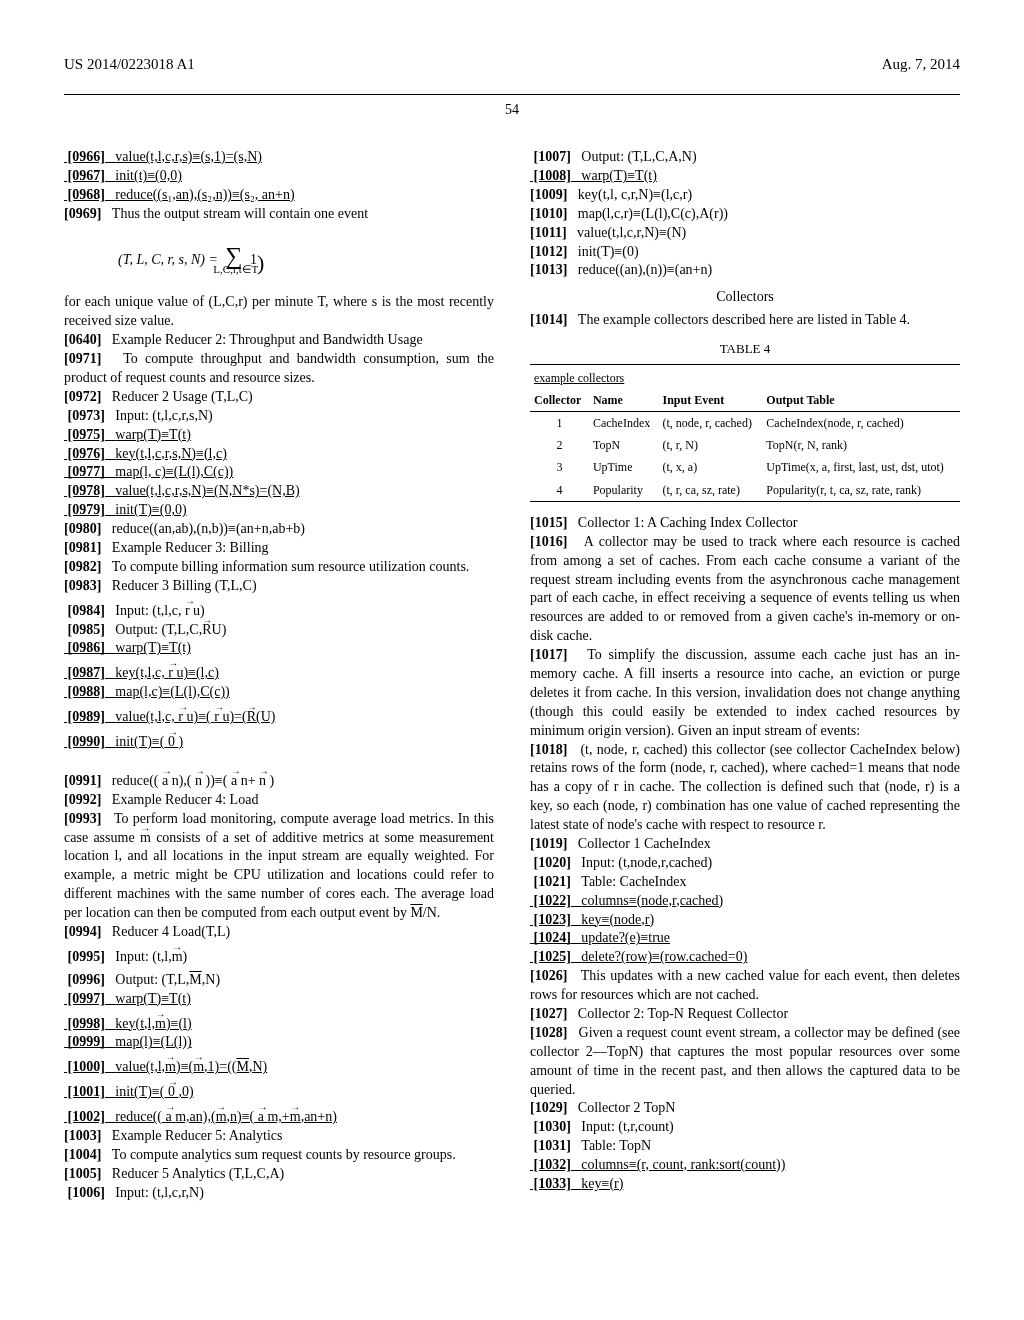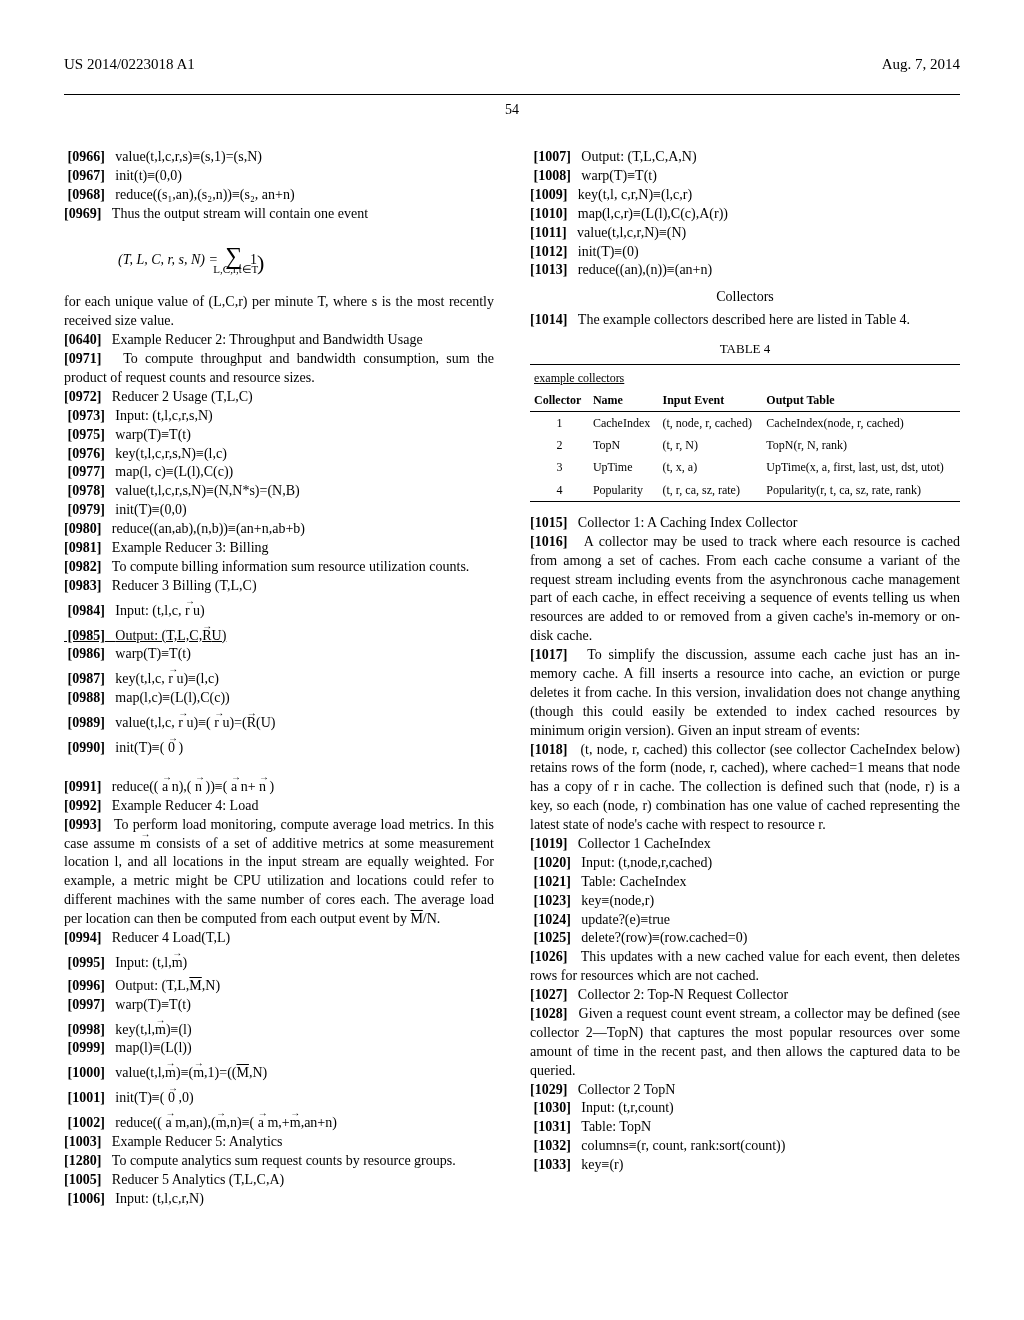--- a/index.html
+++ b/index.html
@@ -30,21 +30,21 @@
   .pgnum { text-align: center; font-size: 14px; margin-bottom: 28px; }
   .cols {
     display: flex;
     gap: 36px;
   }
   .col {
     width: 50%;
   }
   .para-num { font-weight: bold; }
   .indent-1 { padding-left: 16px; }
-  .indent-2 { padding-left: 40px; }
+  .indent-2 { padding-left: 40px; text-decoration: underline; }
   .indent-blk { padding-left: 34px; }
   .line { margin: 0; padding: 0; }
   .eq { margin: 16px 0 16px 54px; font-size: 14px; }
   .big { font-size: 22px; vertical-align: -6px; }
   .vec { position: relative; }
   .vec::after {
     content: "→";
     position: absolute;
     top: -9px;
     left: 0;
@@ -107,41 +107,41 @@
       <p class="line indent-2"><span class="para-num">&nbsp;[0976]</span>&nbsp;&nbsp;&nbsp;<span>key(t,l,c,r,s,N)≡(l,c)</span></p>
       <p class="line indent-2"><span class="para-num">&nbsp;[0977]</span>&nbsp;&nbsp;&nbsp;<span>map(l, c)≡(L(l),C(c))</span></p>
       <p class="line indent-2"><span class="para-num">&nbsp;[0978]</span>&nbsp;&nbsp;&nbsp;<span>value(t,l,c,r,s,N)≡(N,N*s)=(N,B)</span></p>
       <p class="line indent-2"><span class="para-num">&nbsp;[0979]</span>&nbsp;&nbsp;&nbsp;<span>init(T)≡(0,0)</span></p>
       <p class="line"><span class="para-num">[0980]</span>&nbsp;&nbsp;&nbsp;<span>reduce((an,ab),(n,b))≡(an+n,ab+b)</span></p>
       <p class="line"><span class="para-num">[0981]</span>&nbsp;&nbsp;&nbsp;<span>Example Reducer 3: Billing</span></p>
       <p class="line" style="text-align:justify;"><span class="para-num">[0982]</span>&nbsp;&nbsp;&nbsp;<span>To compute billing information sum resource utilization counts.</span></p>
       <p class="line"><span class="para-num">[0983]</span>&nbsp;&nbsp;&nbsp;<span>Reducer 3 Billing (T,L,C)</span></p>
 
       <p class="line indent-1" style="margin-top:6px;"><span class="para-num">&nbsp;[0984]</span>&nbsp;&nbsp;&nbsp;<span>Input: (t,l,c,</span> <span class="vec">r</span> <span>u)</span></p>
-      <p class="line indent-1" style="margin-top:6px;text-decoration:underline;"><span class="para-num">&nbsp;[0985]</span>&nbsp;&nbsp;&nbsp;<span>Output: (T,L,C,</span><span class="vec">R</span><span>U)</span></p>
+      <p class="line indent-1" style=""><span class="para-num">&nbsp;[0985]</span>&nbsp;&nbsp;&nbsp;<span>Output: (T,L,C,</span><span class="vec">R</span><span>U)</span></p>
       <p class="line indent-2"><span class="para-num">&nbsp;[0986]</span>&nbsp;&nbsp;&nbsp;<span>warp(T)≡T(t)</span></p>
       <p class="line indent-2" style="margin-top:6px;"><span class="para-num">&nbsp;[0987]</span>&nbsp;&nbsp;&nbsp;<span>key(t,l,c,</span> <span class="vec">r</span> <span>u)≡(l,c)</span></p>
       <p class="line indent-2"><span class="para-num">&nbsp;[0988]</span>&nbsp;&nbsp;&nbsp;<span>map(l,c)≡(L(l),C(c))</span></p>
       <p class="line indent-2" style="margin-top:6px;"><span class="para-num">&nbsp;[0989]</span>&nbsp;&nbsp;&nbsp;<span>value(t,l,c,</span> <span class="vec">r</span> <span>u)≡(</span> <span class="vec">r</span> <span>u)=(</span><span class="vec">R</span><span>(U)</span></p>
       <p class="line indent-2" style="margin-top:6px;"><span class="para-num">&nbsp;[0990]</span>&nbsp;&nbsp;&nbsp;<span>init(T)≡(</span> <span class="vec">0</span> <span>)</span></p>
       <p class="line" style="margin-top:20px;"><span class="para-num">[0991]</span>&nbsp;&nbsp;&nbsp;<span>reduce((</span> <span class="vec">a</span> <span>n),(</span> <span class="vec">n</span> <span>))≡(</span> <span class="vec">a</span> <span>n+</span> <span class="vec">n</span> <span>)</span></p>
       <p class="line"><span class="para-num">[0992]</span>&nbsp;&nbsp;&nbsp;<span>Example Reducer 4: Load</span></p>
       <p class="line" style="text-align:justify;"><span class="para-num">[0993]</span>&nbsp;&nbsp;&nbsp;<span>To perform load monitoring, compute average load metrics. In this case assume </span> <span class="vec">m</span> <span> consists of a set of additive metrics at some measurement location l, and all locations in the input stream are equally weighted. For example, a metric might be CPU utilization and locations could refer to different machines with the same number of cores each. The average load per location can then be computed from each output event by </span><span class="bar">M</span><span>/N.</span></p>
       <p class="line"><span class="para-num">[0994]</span>&nbsp;&nbsp;&nbsp;<span>Reducer 4 Load(T,L)</span></p>
 
       <p class="line indent-1" style="margin-top:6px;"><span class="para-num">&nbsp;[0995]</span>&nbsp;&nbsp;&nbsp;<span>Input: (t,l,</span><span class="vec">m</span><span>)</span></p>
       <p class="line indent-1" style="margin-top:4px;"><span class="para-num">&nbsp;[0996]</span>&nbsp;&nbsp;&nbsp;<span>Output: (T,L,</span><span class="bar">M</span><span>,N)</span></p>
       <p class="line indent-2"><span class="para-num">&nbsp;[0997]</span>&nbsp;&nbsp;&nbsp;<span>warp(T)≡T(t)</span></p>
       <p class="line indent-2" style="margin-top:6px;"><span class="para-num">&nbsp;[0998]</span>&nbsp;&nbsp;&nbsp;<span>key(t,l,</span><span class="vec">m</span><span>)≡(l)</span></p>
       <p class="line indent-2"><span class="para-num">&nbsp;[0999]</span>&nbsp;&nbsp;&nbsp;<span>map(l)≡(L(l))</span></p>
       <p class="line indent-2" style="margin-top:6px;"><span class="para-num">&nbsp;[1000]</span>&nbsp;&nbsp;&nbsp;<span>value(t,l,</span><span class="vec">m</span><span>)≡(</span><span class="vec">m</span><span>,1)=((</span><span class="bar">M</span><span>,N)</span></p>
       <p class="line indent-2" style="margin-top:6px;"><span class="para-num">&nbsp;[1001]</span>&nbsp;&nbsp;&nbsp;<span>init(T)≡(</span> <span class="vec">0</span> <span>,0)</span></p>
       <p class="line indent-2" style="margin-top:6px;"><span class="para-num">&nbsp;[1002]</span>&nbsp;&nbsp;&nbsp;<span>reduce((</span> <span class="vec">a</span> <span>m,an),(</span><span class="vec">m</span><span>,n)≡(</span> <span class="vec">a</span> <span>m,+</span><span class="vec">m</span><span>,an+n)</span></p>
       <p class="line"><span class="para-num">[1003]</span>&nbsp;&nbsp;&nbsp;<span>Example Reducer 5: Analytics</span></p>
-      <p class="line" style="text-align:justify;"><span class="para-num">[1280]</span>&nbsp;&nbsp;&nbsp;<span>To compute analytics sum request counts by resource groups.</span></p>
+      <p class="line" style="text-align:justify;"><span class="para-num">[1004]</span>&nbsp;&nbsp;&nbsp;<span>To compute analytics sum request counts by resource groups.</span></p>
       <p class="line"><span class="para-num">[1005]</span>&nbsp;&nbsp;&nbsp;<span>Reducer 5 Analytics (T,L,C,A)</span></p>
       <p class="line indent-1"><span class="para-num">&nbsp;[1006]</span>&nbsp;&nbsp;&nbsp;<span>Input: (t,l,c,r,N)</span></p>
     </div>
 
     <div class="col">
       <p class="line indent-1"><span class="para-num">&nbsp;[1007]</span>&nbsp;&nbsp;&nbsp;<span>Output: (T,L,C,A,N)</span></p>
       <p class="line indent-2"><span class="para-num">&nbsp;[1008]</span>&nbsp;&nbsp;&nbsp;<span>warp(T)≡T(t)</span></p>
       <p class="line"><span class="para-num">[1009]</span>&nbsp;&nbsp;&nbsp;<span>key(t,l, c,r,N)≡(l,c,r)</span></p>
       <p class="line"><span class="para-num">[1010]</span>&nbsp;&nbsp;&nbsp;<span>map(l,c,r)≡(L(l),C(c),A(r))</span></p>
       <p class="line"><span class="para-num">[1011]</span>&nbsp;&nbsp;&nbsp;<span>value(t,l,c,r,N)≡(N)</span></p>
@@ -196,20 +196,21 @@
       </tbody>
         </table>
 
       <p class="line"><span class="para-num">[1015]</span>&nbsp;&nbsp;&nbsp;<span>Collector 1: A Caching Index Collector</span></p>
       <p class="line" style="text-align:justify;"><span class="para-num">[1016]</span>&nbsp;&nbsp;&nbsp;<span>A collector may be used to track where each resource is cached from among a set of caches. From each cache consume a variant of the request stream including events from the asynchronous cache management part of each cache, in effect receiving a sequence of events telling us when resources are added to or removed from a given cache's in-memory or on-disk cache.</span></p>
       <p class="line" style="text-align:justify;"><span class="para-num">[1017]</span>&nbsp;&nbsp;&nbsp;<span>To simplify the discussion, assume each cache just has an in-memory cache. A fill inserts a resource into cache, an eviction or purge deletes it from cache. In this version, invalidation does not change anything (though this could easily be extended to index cached resources by minimum origin version). Given an input stream of events:</span></p>
       <p class="line indent-blk" style="text-align:justify;"><span class="para-num">[1018]</span>&nbsp;&nbsp;&nbsp;<span>(t, node, r, cached) this collector (see collector CacheIndex below) retains rows of the form (node, r, cached), where cached=1 means that node has a copy of r in cache. The collection is defined such that (node, r) is a key, so each (node, r) combination has one value of cached representing the latest state of node's cache with respect to resource r.</span></p>
       <p class="line"><span class="para-num">[1019]</span>&nbsp;&nbsp;&nbsp;<span>Collector 1 CacheIndex</span></p>
       <p class="line indent-1"><span class="para-num">&nbsp;[1020]</span>&nbsp;&nbsp;&nbsp;<span>Input: (t,node,r,cached)</span></p>
       <p class="line indent-1"><span class="para-num">&nbsp;[1021]</span>&nbsp;&nbsp;&nbsp;<span>Table: CacheIndex</span></p>
+      <p class="line indent-2"><span class="para-num">&nbsp;[1022]</span>&nbsp;&nbsp;&nbsp;<span>columns≡(node,r,cached)</span></p>
       <p class="line indent-2"><span class="para-num">&nbsp;[1023]</span>&nbsp;&nbsp;&nbsp;<span>key≡(node,r)</span></p>
       <p class="line indent-2"><span class="para-num">&nbsp;[1024]</span>&nbsp;&nbsp;&nbsp;<span>update?(e)≡true</span></p>
       <p class="line indent-2"><span class="para-num">&nbsp;[1025]</span>&nbsp;&nbsp;&nbsp;<span>delete?(row)≡(row.cached=0)</span></p>
       <p class="line" style="text-align:justify;"><span class="para-num">[1026]</span>&nbsp;&nbsp;&nbsp;<span>This updates with a new cached value for each event, then deletes rows for resources which are not cached.</span></p>
       <p class="line"><span class="para-num">[1027]</span>&nbsp;&nbsp;&nbsp;<span>Collector 2: Top-N Request Collector</span></p>
       <p class="line" style="text-align:justify;"><span class="para-num">[1028]</span>&nbsp;&nbsp;&nbsp;<span>Given a request count event stream, a collector may be defined (see collector 2—TopN) that captures the most popular resources over some amount of time in the recent past, and then allows the captured data to be queried.</span></p>
       <p class="line"><span class="para-num">[1029]</span>&nbsp;&nbsp;&nbsp;<span>Collector 2 TopN</span></p>
       <p class="line indent-1"><span class="para-num">&nbsp;[1030]</span>&nbsp;&nbsp;&nbsp;<span>Input: (t,r,count)</span></p>
       <p class="line indent-1"><span class="para-num">&nbsp;[1031]</span>&nbsp;&nbsp;&nbsp;<span>Table: TopN</span></p>
       <p class="line indent-2"><span class="para-num">&nbsp;[1032]</span>&nbsp;&nbsp;&nbsp;<span>columns≡(r, count, rank:sort(count))</span></p>

